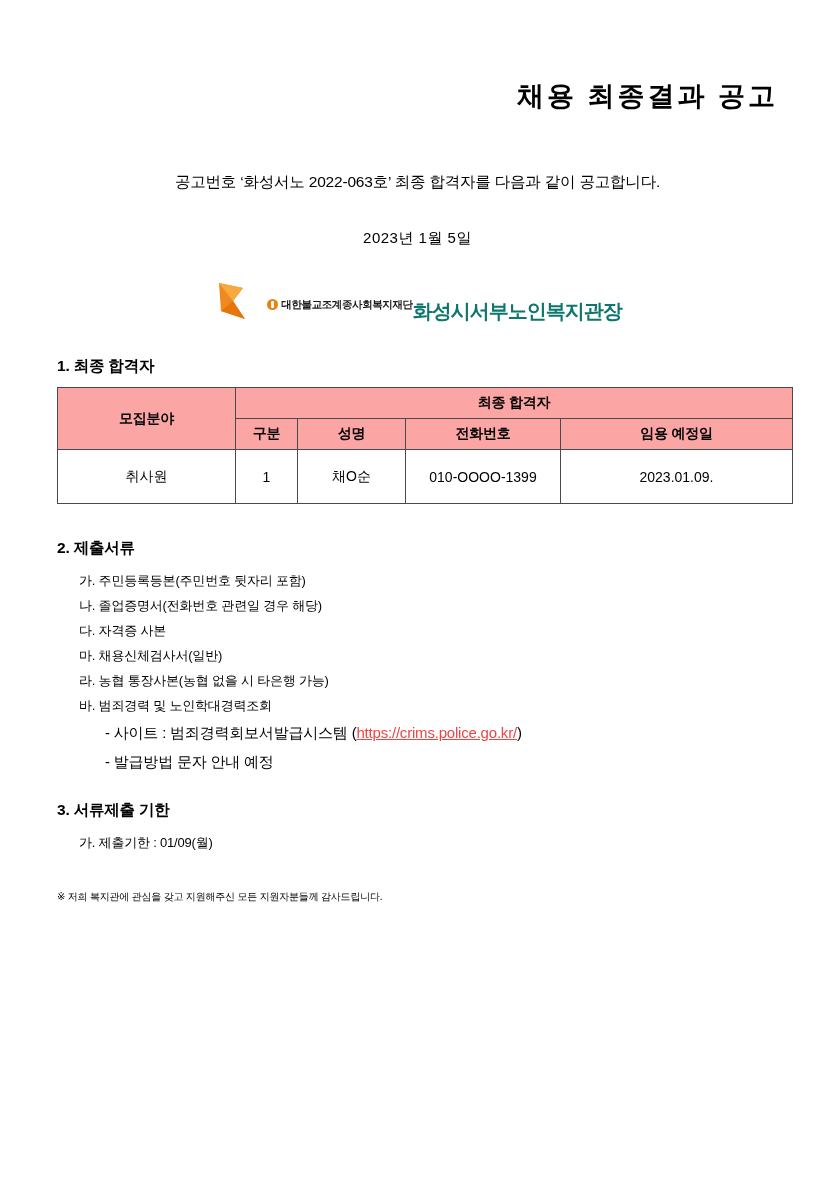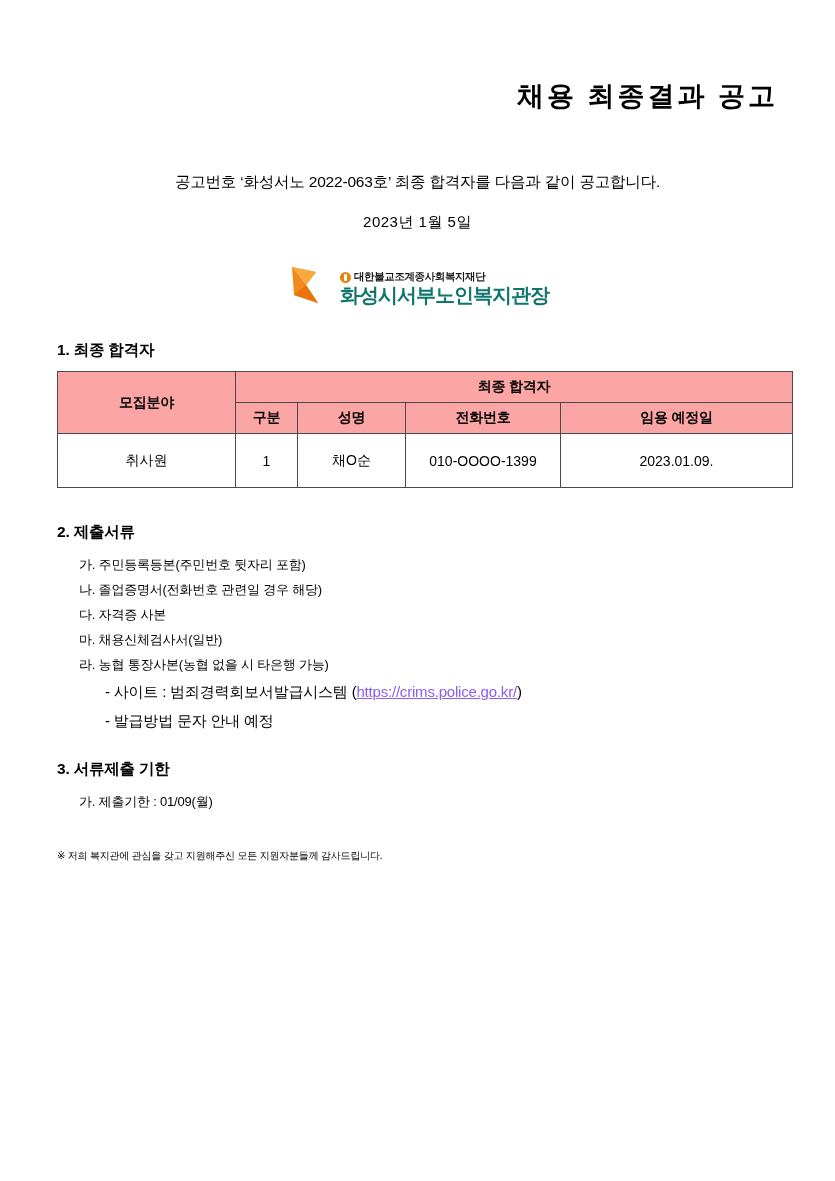--- a/index.html
+++ b/index.html
@@ -32,39 +32,39 @@
   }
   .intro-line {
     text-align: center;
     font-size: 15.5px;
     margin-top: 58px;
     letter-spacing: -0.2px;
   }
   .date-line {
     text-align: center;
     font-size: 15px;
-    margin-top: 20px;
+    margin-top: 36px;
     letter-spacing: 0.5px;
   }
   .org-block {
     margin-top: 30px;
     display: flex;
     justify-content: center;
     align-items: flex-end;
     gap: 8px;
   }
   .org-logo {
     width: 46px;
     height: 46px;
     position: relative;
     flex: none;
   }
   .org-text {
     display: flex;
-    flex-direction: column;
+    flex-direction: row;
     align-items: flex-start;
     line-height: 1.1;
     padding-bottom: 2px;
   }
   .org-small-row {
     display: flex;
     align-items: center;
     gap: 3px;
   }
   .org-mark {
@@ -143,21 +143,21 @@
     padding-left: 22px;
     letter-spacing: -0.2px;
   }
   .sub-item {
     font-size: 15px;
     line-height: 1.92;
     padding-left: 48px;
     letter-spacing: -0.2px;
   }
   .sub-item a {
-    color: #8b5cf6;
+    color: #ef4444;
     text-decoration: underline;
   }
   .section-head.second { margin-top: 34px; }
   .section-head.third { margin-top: 24px; }
   .note-line {
     font-size: 10px;
     margin-top: 34px;
     letter-spacing: -0.2px;
   }
 </style>
@@ -222,20 +222,21 @@
     </tbody>
   </table>
 
   <h2 class="section-head second">2. 제출서류</h2>
   <div class="list-block">
     <div class="list-item">가.  주민등록등본(주민번호 뒷자리 포함)</div>
     <div class="list-item">나.  졸업증명서(전화번호 관련일 경우 해당)</div>
     <div class="list-item">다.  자격증 사본</div>
     <div class="list-item">마.  채용신체검사서(일반)</div>
     <div class="list-item">라.  농협  통장사본(농협 없을 시  타은행 가능)</div>
+    <div class="list-item">바.  범죄경력 및  노인학대경력조회</div>
     <div class="sub-item">
       <span>-  사이트 :  범죄경력회보서발급시스템  (</span><a href="#">https://crims.police.go.kr/</a><span>)</span>
     </div>
     <div class="sub-item">
       <span>-  발급방법  문자  안내  예정</span>
     </div>
   </div>
 
   <h2 class="section-head third">3. 서류제출 기한</h2>
   <div class="list-block">

